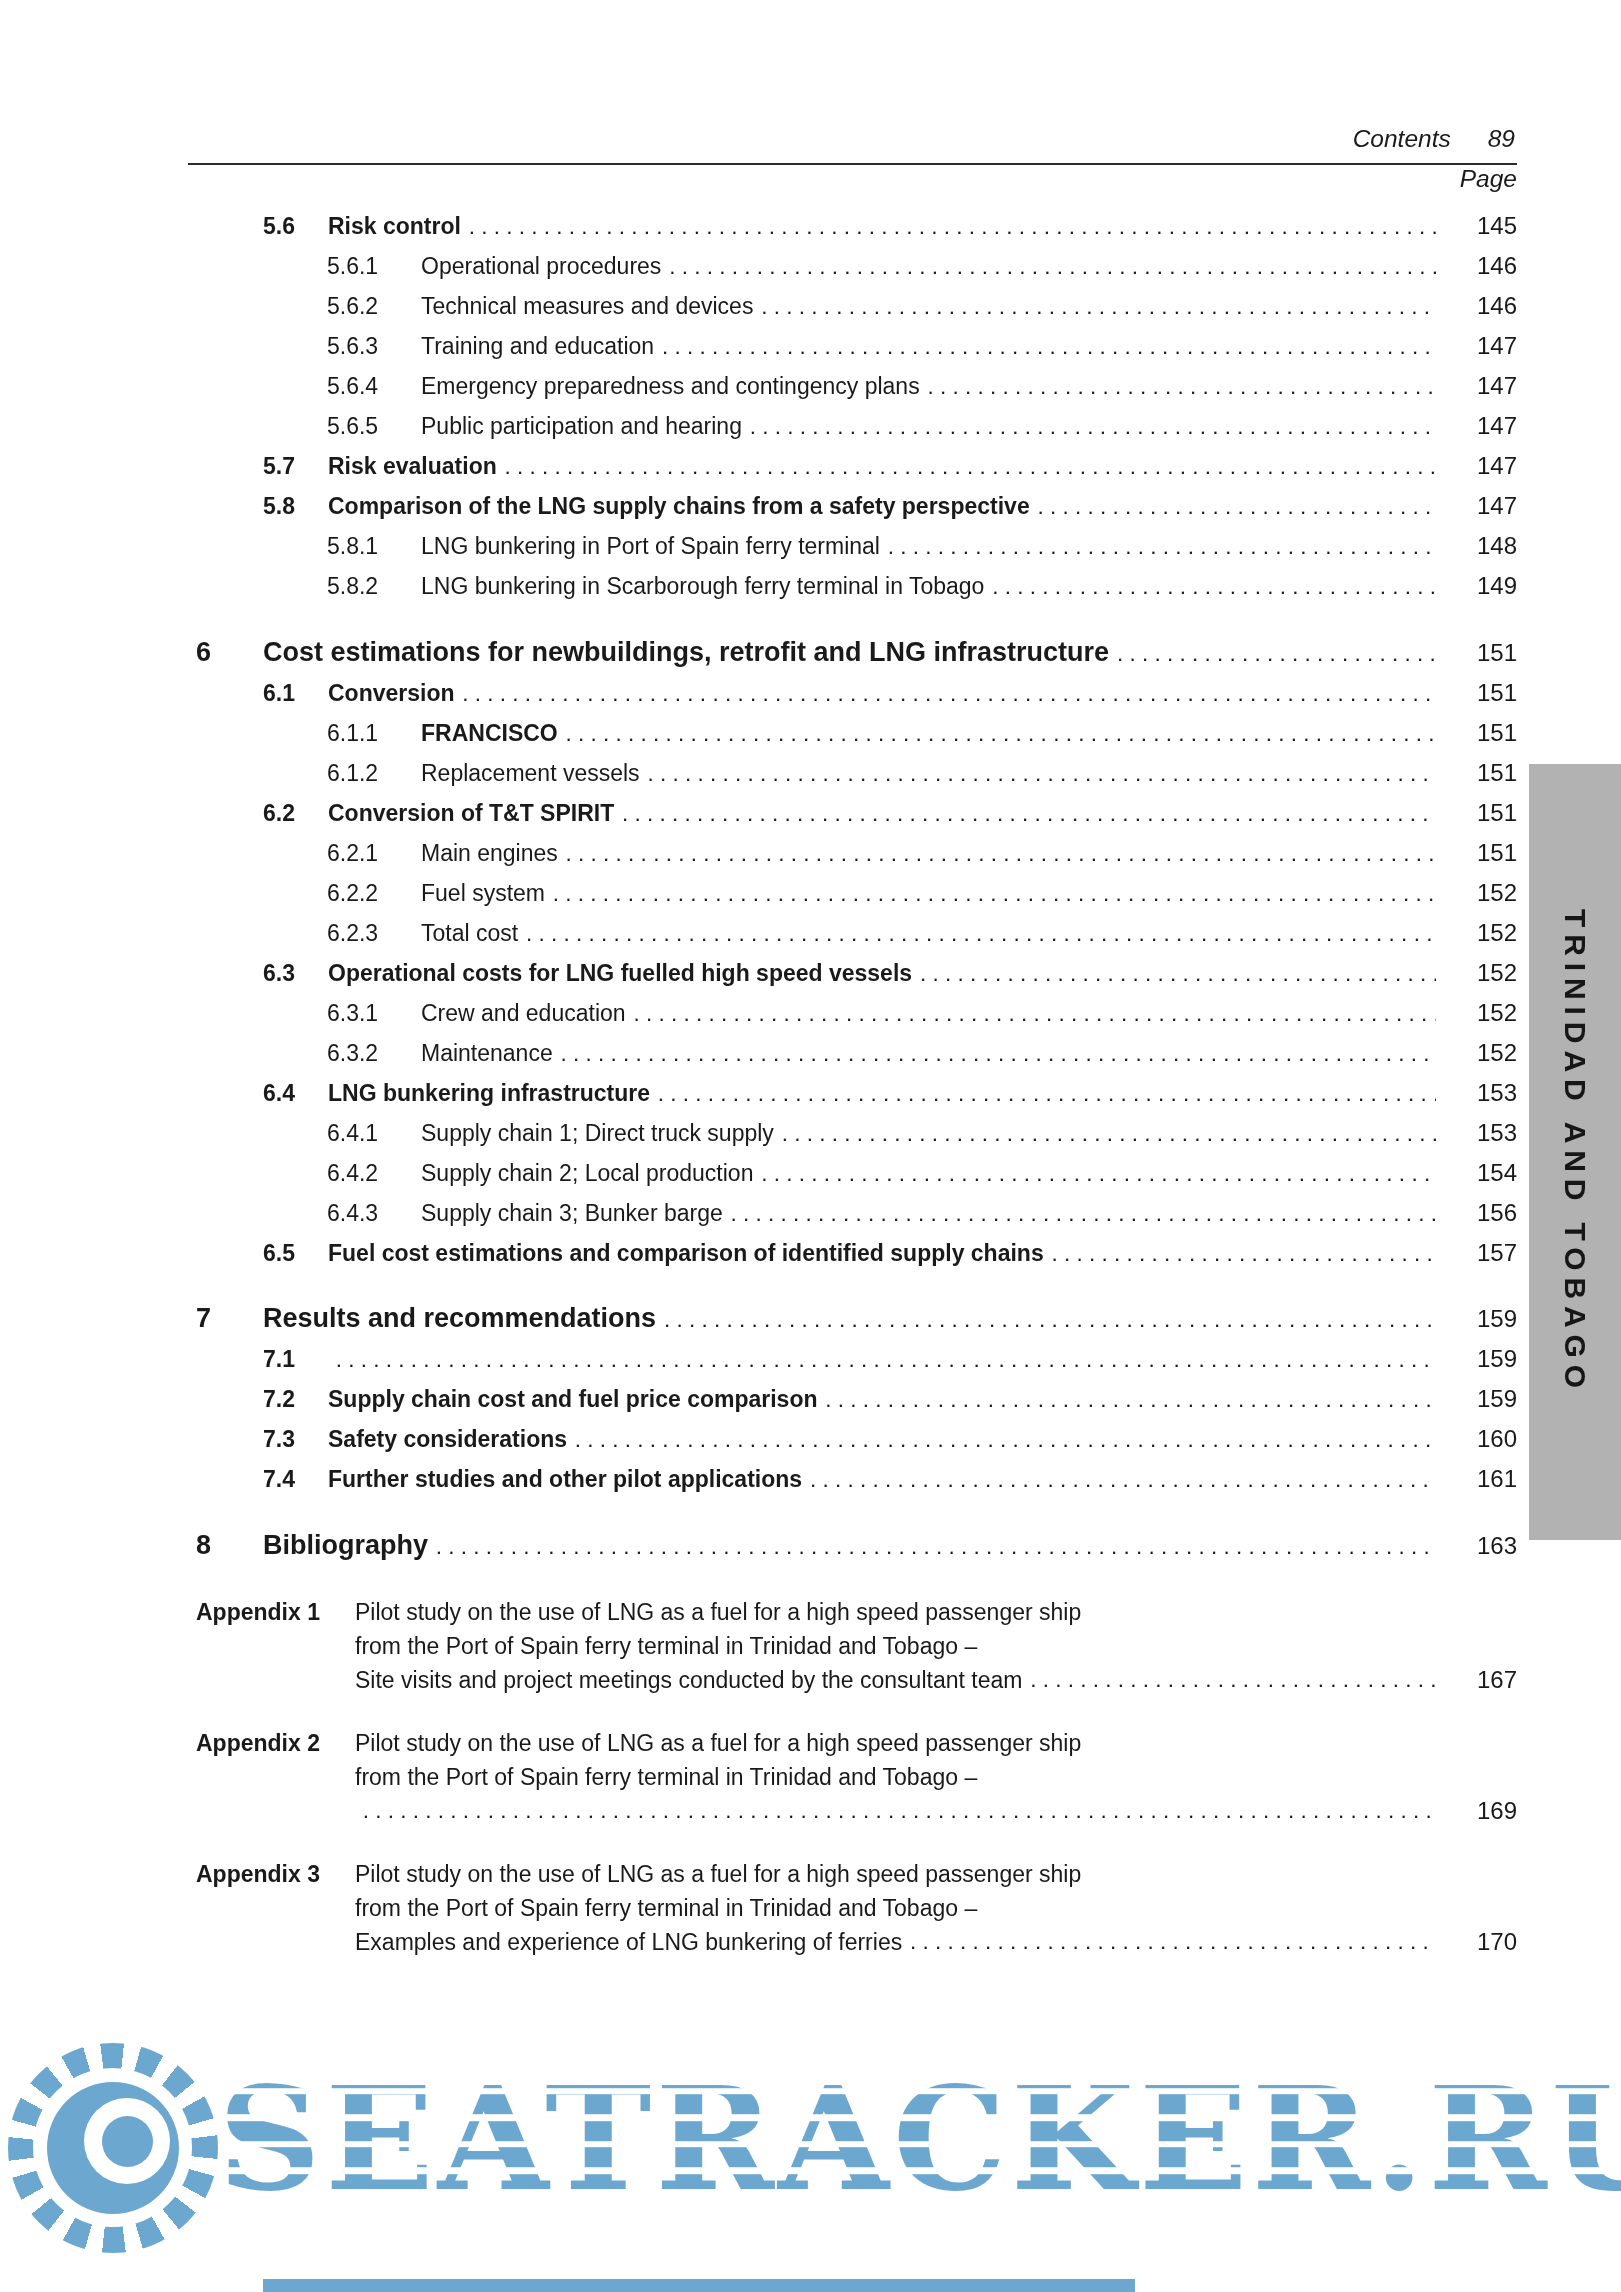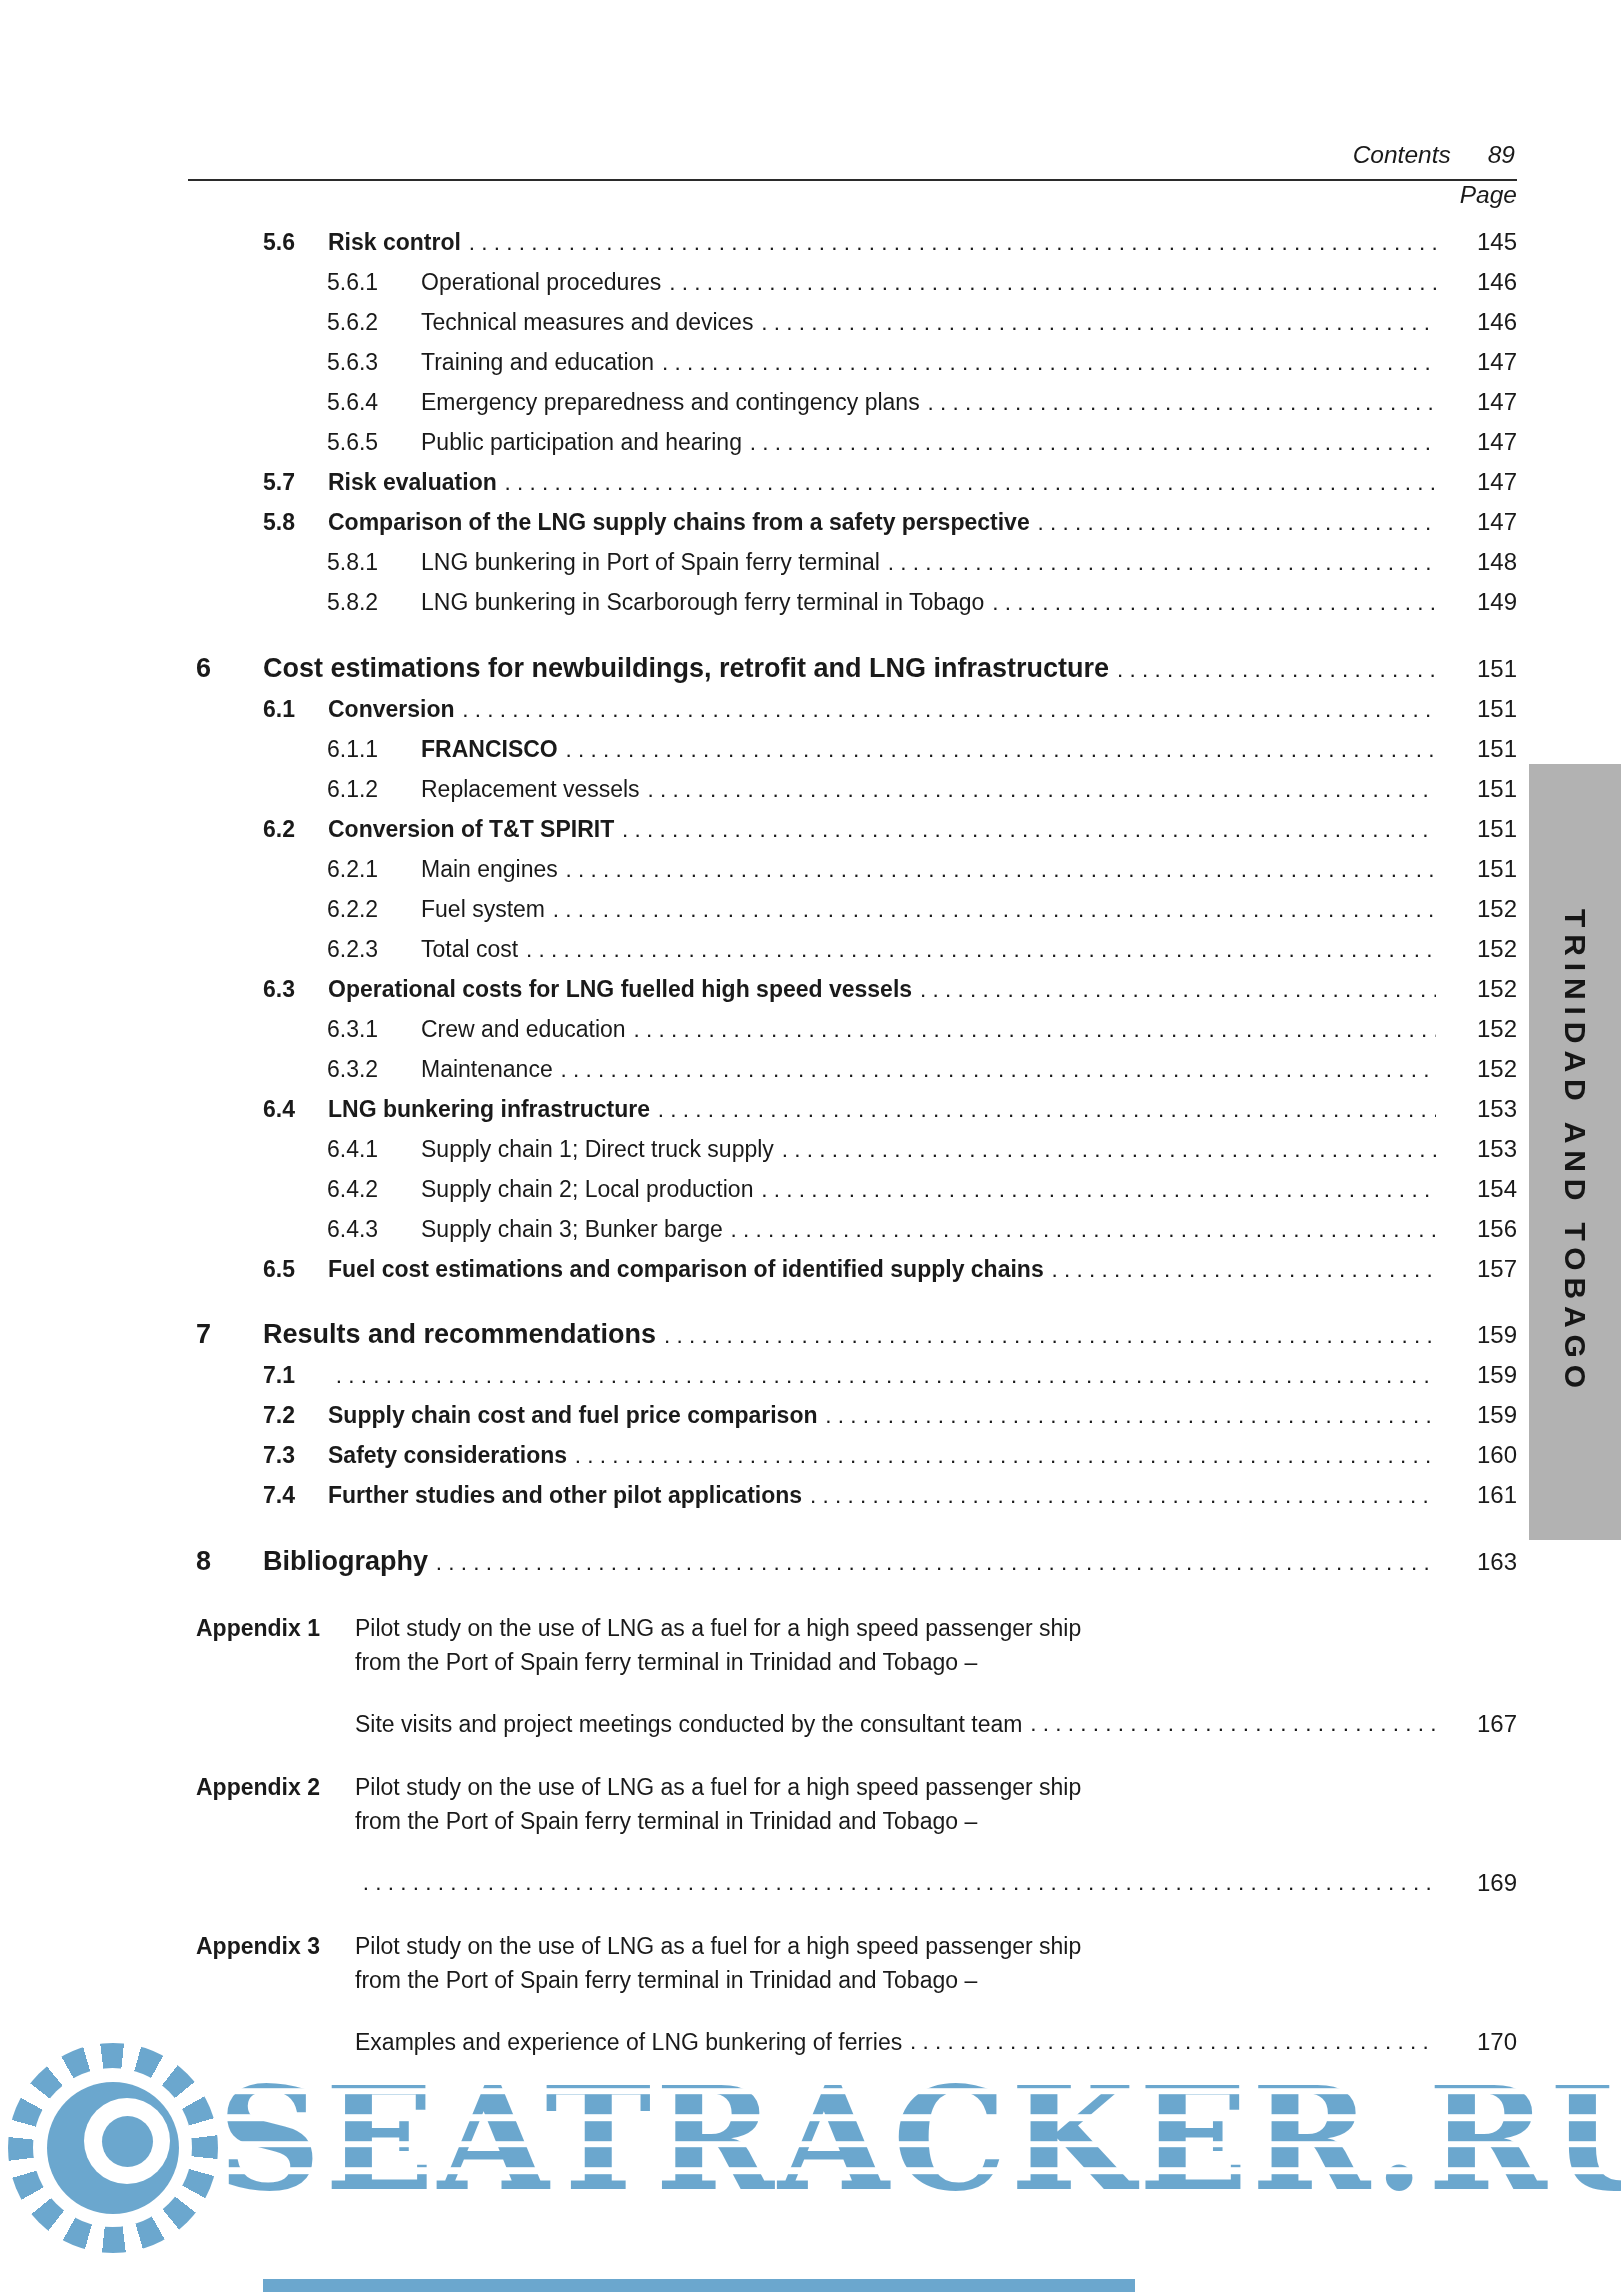--- a/index.html
+++ b/index.html
@@ -13,21 +13,21 @@
     position: relative;
     width: 1621px;
     height: 2293px;
     background: #ffffff;
     font-family: "Liberation Sans", sans-serif;
     color: var(--text);
     overflow: hidden;
   }
 
   
-  .content { position: absolute; left: 196px; top: 141px; width: 1321px; }
+  .content { position: absolute; left: 196px; top: 125px; width: 1321px; }
   .running-head {
     text-align: right;
     font-style: italic;
     font-size: 24.5px;
     padding-bottom: 9.8px;
     padding-right: 2px;
   }
   .running-head .rp { margin-left: 37px; }
   .rule { border-top: 2px solid #2b2b2b; margin-left: -7.8px; }
   .page-label {
@@ -58,21 +58,21 @@
   .l2 .num { width: 65px; }
   .l3 { font-weight: 400; padding-left: 131px; justify-content: space-between; }
   .l3 .num { width: 94px; }
   .l3 .title.bold { font-weight: 700; }
 
   
   .appendix { display: flex; margin-top: 29px; font-size: 23px; line-height: 34px; align-items: flex-start; }
   .app-label { flex: none; width: 159px; font-weight: 700; }
   .app-body { flex: 1 1 auto; min-width: 0; }
   .app-line { white-space: nowrap; }
-  .app-last { display: flex; align-items: flex-end; margin-top: 28px; }
+  .app-last { display: flex; align-items: flex-end; }
   .app-last .text { flex: none; white-space: nowrap; }
 
   
   .side-tab {
     position: absolute;
     right: 0;
     top: 764px;
     width: 92px;
     height: 776px;
     background: var(--tab-bg);

